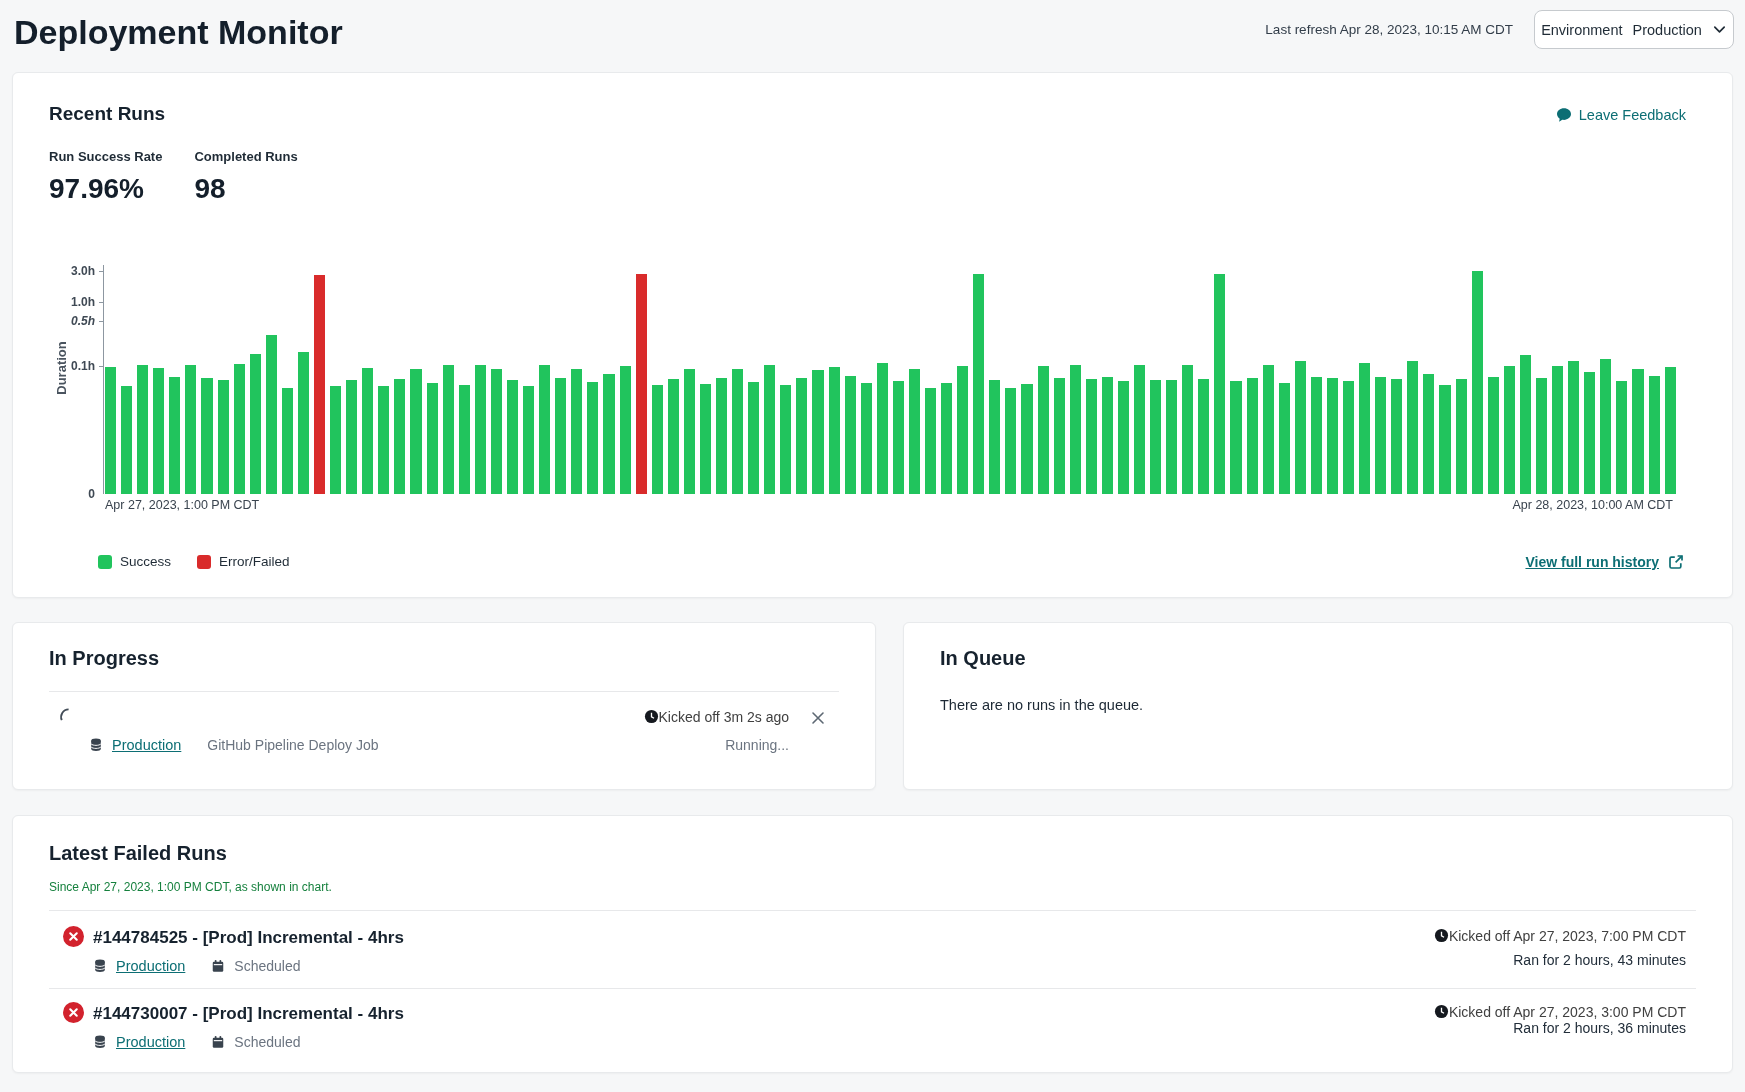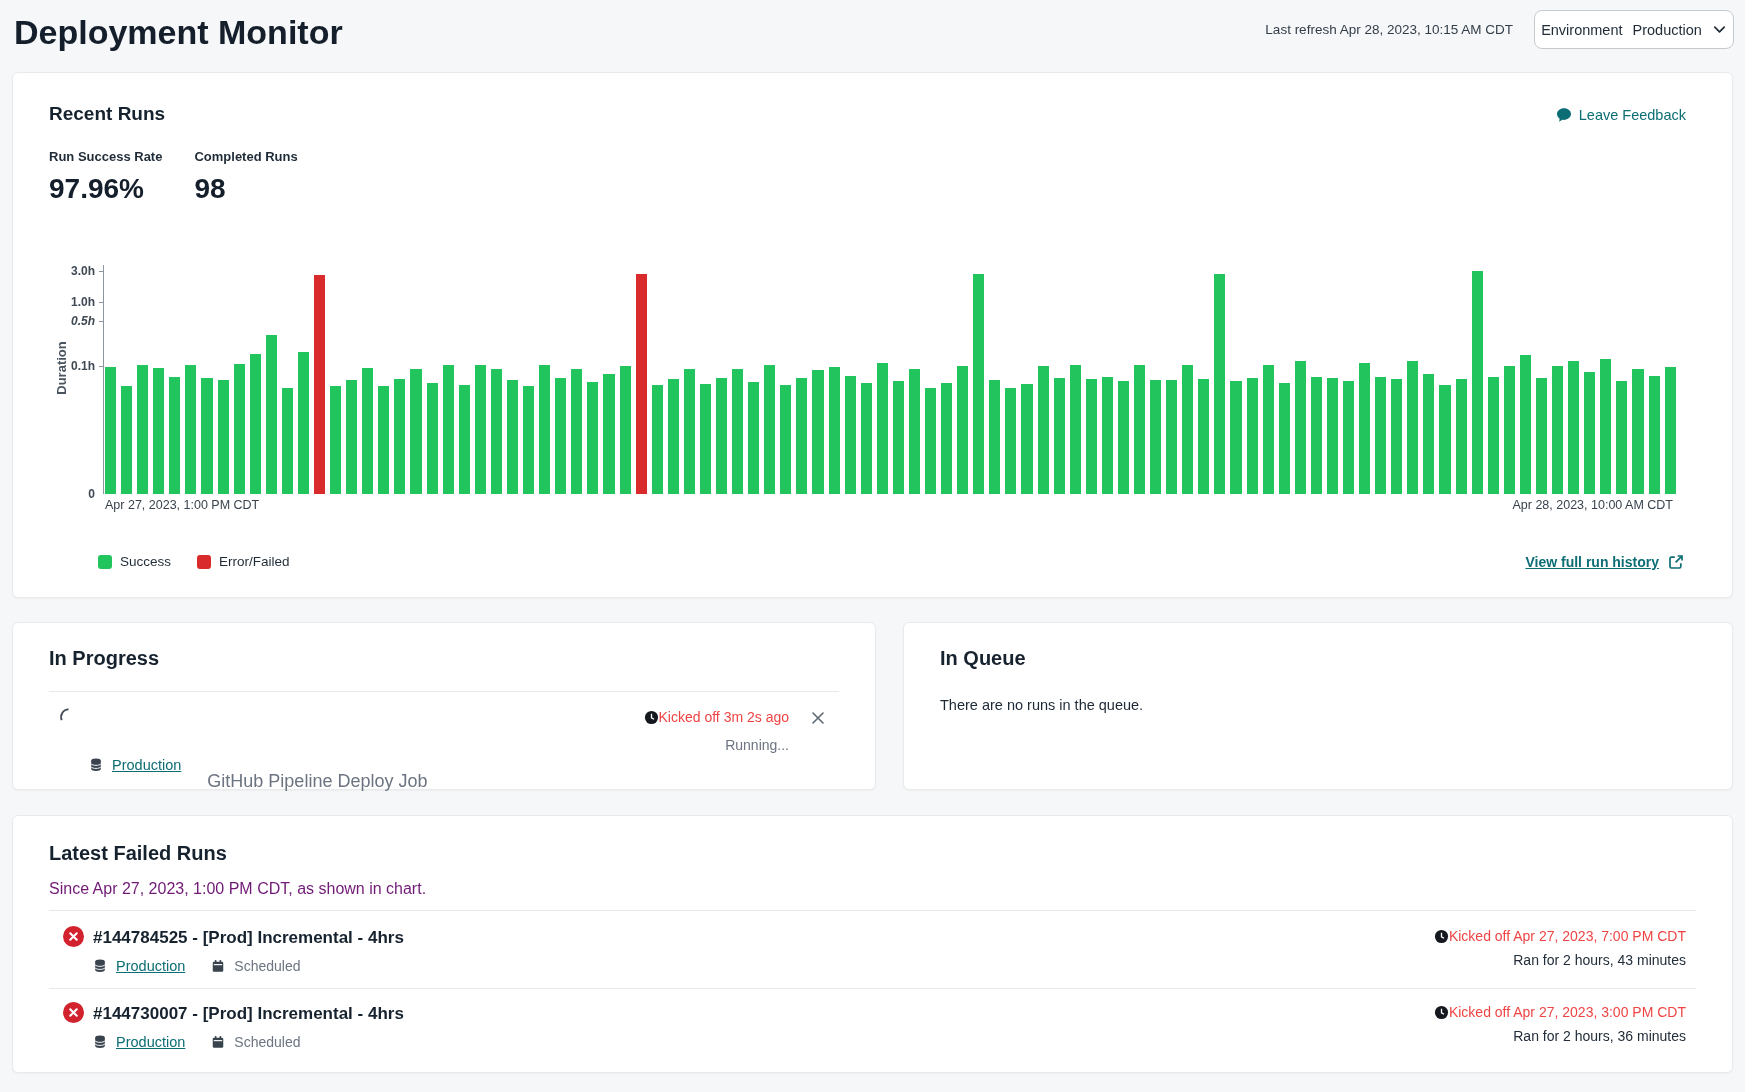--- a/index.html
+++ b/index.html
@@ -58,28 +58,28 @@
   #in-progress .card-title, #in-queue .card-title, #failed-runs .card-title { font-size:20px; }
   #in-progress .card-title, #in-queue .card-title { top:24px; }
   .divider { position:absolute; left:36px; right:36px; height:1px; background:#e7e8ea; }
   .spinner { position:absolute; left:46px; top:84px; }
   .run-name { position:absolute; font-size:17px; font-weight:700; color:#16222e; }
   #in-progress .run-name { left:78px; top:84px; }
   .meta-row { position:absolute; display:flex; align-items:center; gap:9px; font-size:14.5px; }
   .meta-sep { width:8px; }
   .link { text-decoration:underline; cursor:pointer; }
   .gray { color:#6b7480; }
-  .kicked-row { position:absolute; display:flex; align-items:center; font-size:14px; color:#ef4444; }
+  .kicked-row { position:absolute; display:flex; font-size:14px; color:#404040; }
   .queue-empty { position:absolute; left:36px; top:74px; font-size:14.5px; color:#1d2935; }
   .running { position:absolute; right:86px; top:114px; font-size:14px; color:#6b7480; }
   .close-btn { position:absolute; right:50px; top:88px; cursor:pointer; line-height:0; }
   
   #failed-runs { left:12px; top:815px; width:1721px; height:258px; }
   #failed-runs .card-title { top:26px; }
-  .failed-subtitle { position:absolute; left:36px; top:64px; font-size:16px; color:#701a75; }
+  .failed-subtitle { position:absolute; left:36px; top:64px; font-size:12px; color:#15803d; }
   .badge { position:absolute; left:50px; line-height:0; }
   .ranfor { position:absolute; right:46px; font-size:14px; color:#222e3a; }
 </style>
 </head>
 <body>
 
 <h1 class="page-title">Deployment Monitor</h1>
 <div class="last-refresh">Last refresh Apr 28, 2023, 10:15 AM CDT</div>
 <div class="env-select">
   <span>Environment</span>
@@ -269,21 +269,21 @@
     <span style="line-height:0;">
       <svg width="14" height="14" viewBox="0 0 16 16">
         <ellipse cx="8" cy="3" rx="5.5" ry="2.3" fill="#39434e"></ellipse>
         <path d="M2.5 3v9.6c0 1.3 2.5 2.3 5.5 2.3s5.5-1 5.5-2.3V3" fill="#39434e"></path>
         <path d="M2.5 6.9c1 .9 3 1.5 5.5 1.5s4.5-.6 5.5-1.5" stroke="#fff" stroke-width="1.1" fill="none"></path>
         <path d="M2.5 10.4c1 .9 3 1.5 5.5 1.5s4.5-.6 5.5-1.5" stroke="#fff" stroke-width="1.1" fill="none"></path>
       </svg>
     </span>
     <span class="link teal">Production</span>
     <span class="meta-sep"></span>
-    <span class="gray" style="font-size:18px;margin-top:34px;">GitHub Pipeline Deploy Job</span>
+    <span class="gray" style="font-size:14px;">GitHub Pipeline Deploy Job</span>
   </div>
 
   <div class="kicked-row" style="right:86px; top:86px;">
     <span style="line-height:0;">
       <svg width="15" height="15" viewBox="0 0 16 16">
           <circle cx="8" cy="8" r="7" fill="#15191f"></circle>
           <path d="M8 4v4.3l2.7 1.6" stroke="#fff" stroke-width="1.4" fill="none"></path>
         </svg>
     </span>
     <span>Kicked off 3m 2s ago</span>
@@ -378,14 +378,14 @@
   </div>
   <div class="kicked-row" style="right:46px; top:188px;">
     <span style="line-height:0;">
       <svg width="15" height="15" viewBox="0 0 16 16">
           <circle cx="8" cy="8" r="7" fill="#15191f"></circle>
           <path d="M8 4v4.3l2.7 1.6" stroke="#fff" stroke-width="1.4" fill="none"></path>
         </svg>
     </span>
     <span>Kicked off Apr 27, 2023, 3:00 PM CDT</span>
   </div>
-  <div class="ranfor" style="top:212px;margin-left:32px;">Ran for 2 hours, 36 minutes</div>
+  <div class="ranfor" style="top:204px;margin-left:32px;">Ran for 2 hours, 36 minutes</div>
 </section>
 
 </body></html>

